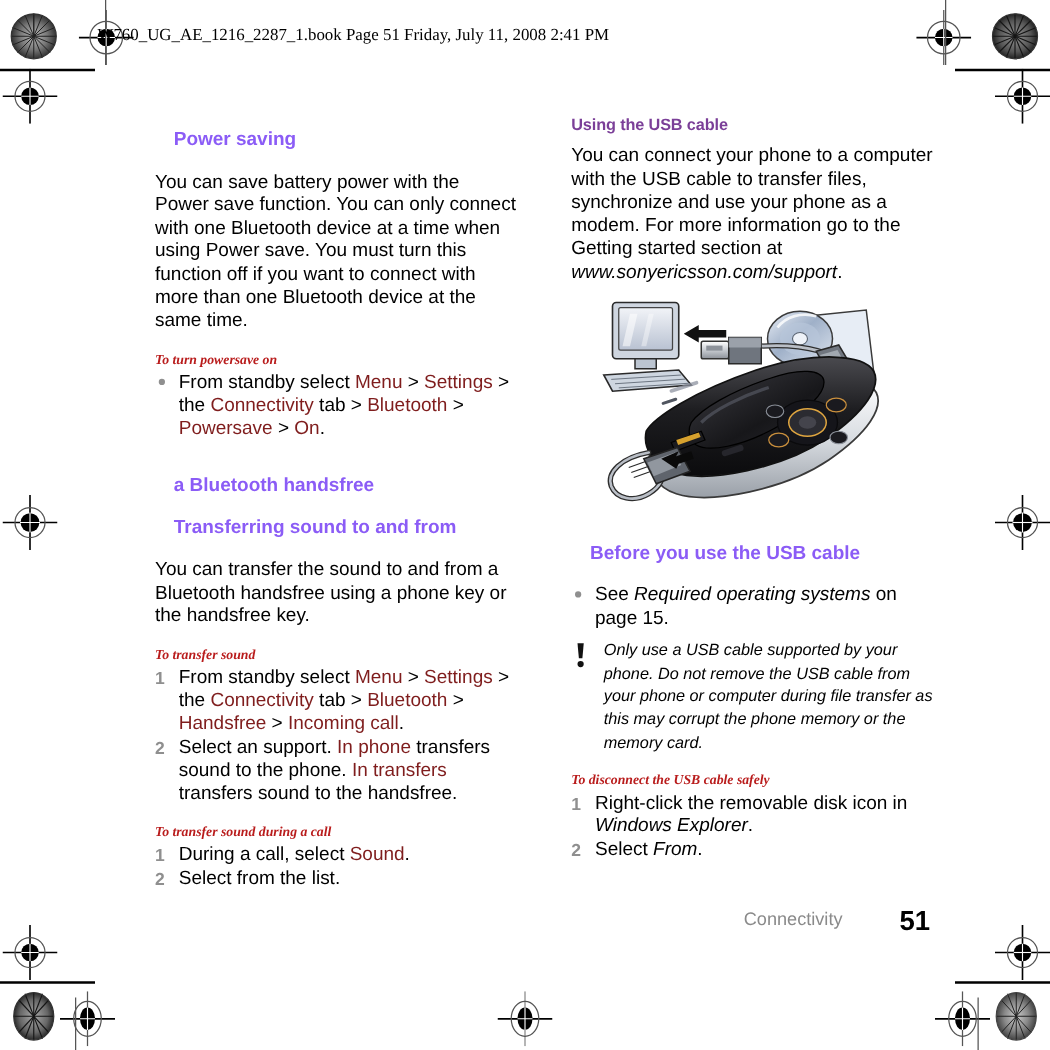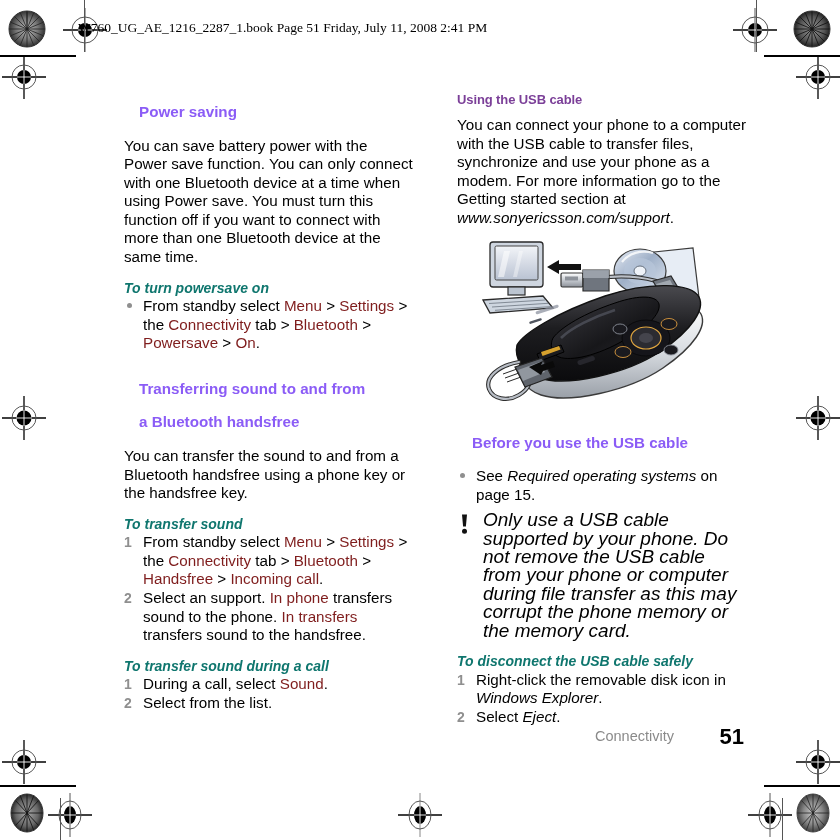--- a/index.html
+++ b/index.html
@@ -30,22 +30,22 @@
 
   .h-sec{
     font-size:13px;font-weight:bold;color:#7B3F98;
     line-height:24px;margin:0 0 4px 0;letter-spacing:-0.1px;
   }
   .h-bold{
     font-size:15.2px;font-weight:bold;color:#8b5cf6;
     line-height:18.5px;margin:15px;
   }
   .h-ital{
-    font-size:14px;font-weight:bold;font-style:italic;color:#0f766e;
-    line-height:18.5px;margin:0;
+    font-size:11px;font-weight:bold;font-style:italic;color:#b91c1c;
+    line-height:18.5px;margin:0;font-family:Liberation Serif, serif;
   }
   p.body{
     font-size:15.2px;line-height:18.6px;margin:0;color:#000;
   }
   .gap{height:12px;}
   .gap-s{height:7px;}
   .lnk{color:#7f1d1d;}
   .ital{font-style:italic;}
 
   
@@ -63,21 +63,21 @@
     border-radius:50%;background:#8F8F8F;
   }
   ul.bullets>li{padding-left:19px;}
 
   
   .note{position:relative;padding-left:26px;}
   .note .warnicon{
     position:absolute;left:3px;top:3px;width:9px;height:21px;
   }
   .note p{
-    font-size:19px;font-style:italic;line-height:18.4px;margin:0;color:#000;
+    font-size:13px;font-style:italic;line-height:18.4px;margin:0;color:#000;
   }
 
   
   .illus{width:290px;height:185px;margin:6px 0 10px 0;position:relative;}
 
   
   .footer{position:absolute;left:124px;top:728px;width:620px;height:24px;}
   .footer .sec{
     position:absolute;right:70px;top:0;font-size:14.5px;color:#8A8A8A;
   }
@@ -303,22 +303,22 @@
     <h4 class="h-ital">To turn powersave on</h4>
     <ul class="bullets">
       <li>
         <span class="bul"></span>
         <span>From standby select </span><span class="lnk">Menu</span><span> &gt; </span><span class="lnk">Settings</span><span> &gt; the </span><span class="lnk">Connectivity</span><span> tab &gt; </span><span class="lnk">Bluetooth</span><span> &gt; </span><span class="lnk">Powersave</span><span> &gt; </span><span class="lnk">On</span><span>.</span>
       </li>
     </ul>
 
     <div class="gap"></div>
 
+    <h3 class="h-bold">a Bluetooth handsfree</h3>
     <h3 class="h-bold">Transferring sound to and from</h3>
-    <h3 class="h-bold">a Bluetooth handsfree</h3>
     <p class="body">You can transfer the sound to and from a Bluetooth handsfree using a phone key or the handsfree key.</p>
 
     <div class="gap"></div>
 
     <h4 class="h-ital">To transfer sound</h4>
     <ol class="steps">
       <li>
         <span class="num">1</span>
         <span>From standby select </span><span class="lnk">Menu</span><span> &gt; </span><span class="lnk">Settings</span><span> &gt; the </span><span class="lnk">Connectivity</span><span> tab &gt; </span><span class="lnk">Bluetooth</span><span> &gt; </span><span class="lnk">Handsfree</span><span> &gt; </span><span class="lnk">Incoming call</span><span>.</span>
       </li>
@@ -502,21 +502,21 @@
     <div class="gap"></div>
 
     <h4 class="h-ital">To disconnect the USB cable safely</h4>
     <ol class="steps">
       <li>
         <span class="num">1</span>
         <span>Right-click the removable disk icon in </span><span class="ital">Windows Explorer</span><span>.</span>
       </li>
       <li>
         <span class="num">2</span>
-        <span>Select </span><span class="ital">Eject</span><span>.</span>
+        <span>Select </span><span class="ital">From</span><span>.</span>
       </li>
     </ol>
   </div>
 
   <div class="footer">
     <span class="sec">Connectivity</span>
     <span class="pg">51</span>
   </div>
 
 </div>

